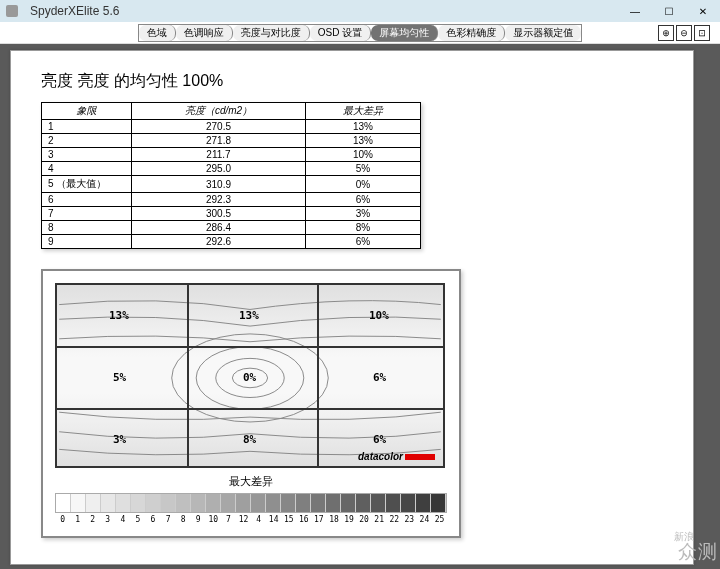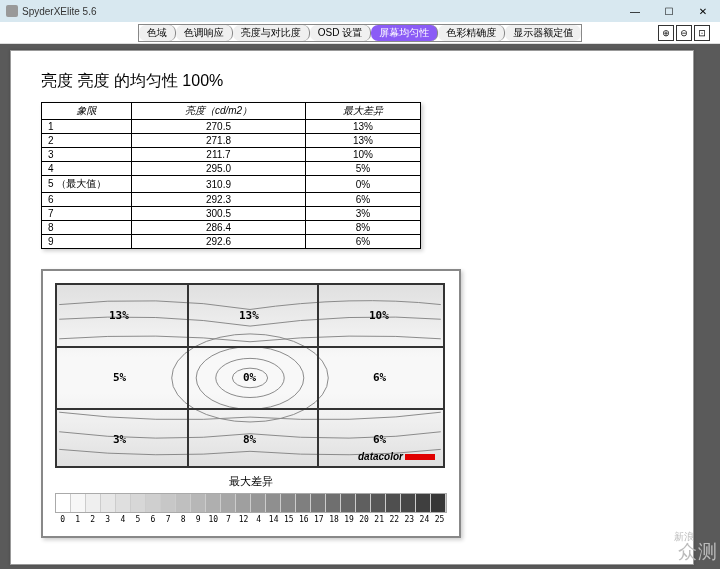--- a/index.html
+++ b/index.html
@@ -1,27 +1,27 @@
 <!DOCTYPE html>
 <html><head>
 <meta charset="utf-8">
 <style>
 * { margin: 0; padding: 0; box-sizing: border-box; }
 body { font-family: "Microsoft YaHei", Arial, sans-serif; background: #5a5a5a; width: 720px; height: 569px; overflow: hidden; position: relative; }
 .titlebar { background: #d8e8f0; height: 22px; display: flex; align-items: center; justify-content: space-between; padding: 0 0 0 6px; }
-.titlebar-left { display: flex; align-items: center; gap: 4px; font-size: 10px; color: #333; }
+.titlebar-left { display: flex; align-items: center; gap: 12px; font-size: 12px; color: #333; }
 .app-icon { width: 12px; height: 12px; background: #999; border-radius: 2px; display: inline-block; }
 .win-controls { display: flex; height: 100%; }
 .win-btn { width: 34px; height: 22px; display: flex; align-items: center; justify-content: center; font-size: 10px; cursor: pointer; }
 .win-btn.close { background: transparent; }
 .toolbar { background: #fff; height: 22px; display: flex; align-items: center; justify-content: center; border-bottom: 1px solid #ddd; position: relative; }
 .tabs { display: flex; border: 1px solid #888; font-size: 10px; }
 .tab { padding: 1px 8px; border-right: 1px solid #888; background: #f0f0f0; cursor: pointer; white-space: nowrap; border-radius: 7px; }
 .tab:last-child { border-right: none; }
-.tab.active { background: #8b5cf6; color: #fff; text-align: center; }
+.tab.active { background: #737373; color: #fff; text-align: center; }
 .zoom-icons { position: absolute; right: 10px; display: flex; gap: 2px; }
 .zoom-icon { width: 16px; height: 16px; border: 1px solid #333; display: flex; align-items: center; justify-content: center; font-size: 9px; cursor: pointer; }
 .content-area { background: #fff; margin: 6px 26px 6px 10px; height: 515px; border: 1px solid #999; padding: 20px 30px; overflow: hidden; box-shadow: 0 0 3px rgba(0,0,0,0.2); }
 .page-title { font-size: 16px; margin-bottom: 10px; }
 .data-table { border-collapse: collapse; width: 380px; font-size: 10px; margin-bottom: 20px; box-shadow: 2px 2px 4px rgba(0,0,0,0.2); }
 .data-table th, .data-table td { border: 1px solid #000; padding: 1px 6px; text-align: center; background: #fff; }
 .data-table th { font-weight: normal; font-style: italic; }
 .data-table td:first-child { text-align: left; width: 90px; }
 .contour-panel { border: 2px solid #888; padding: 12px; width: 420px; box-shadow: 2px 2px 4px rgba(0,0,0,0.2); }
 .contour-map { position: relative; width: 390px; height: 185px; border: 2px solid #333; background: linear-gradient(to bottom, #e0e0e0 0%, #f8f8f8 40%, #f8f8f8 60%, #e0e0e0 100%); overflow: hidden; }

